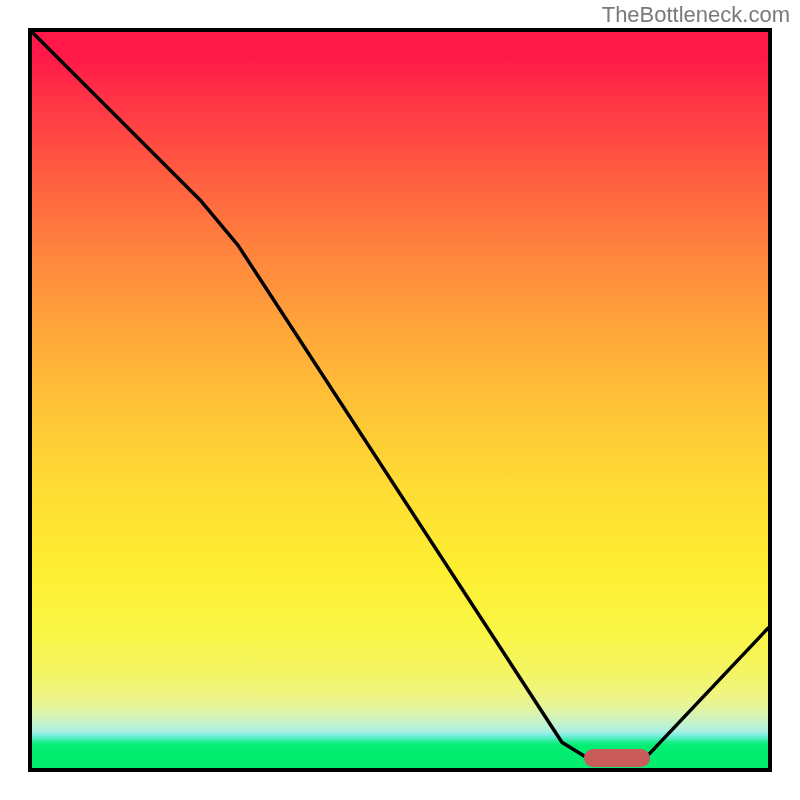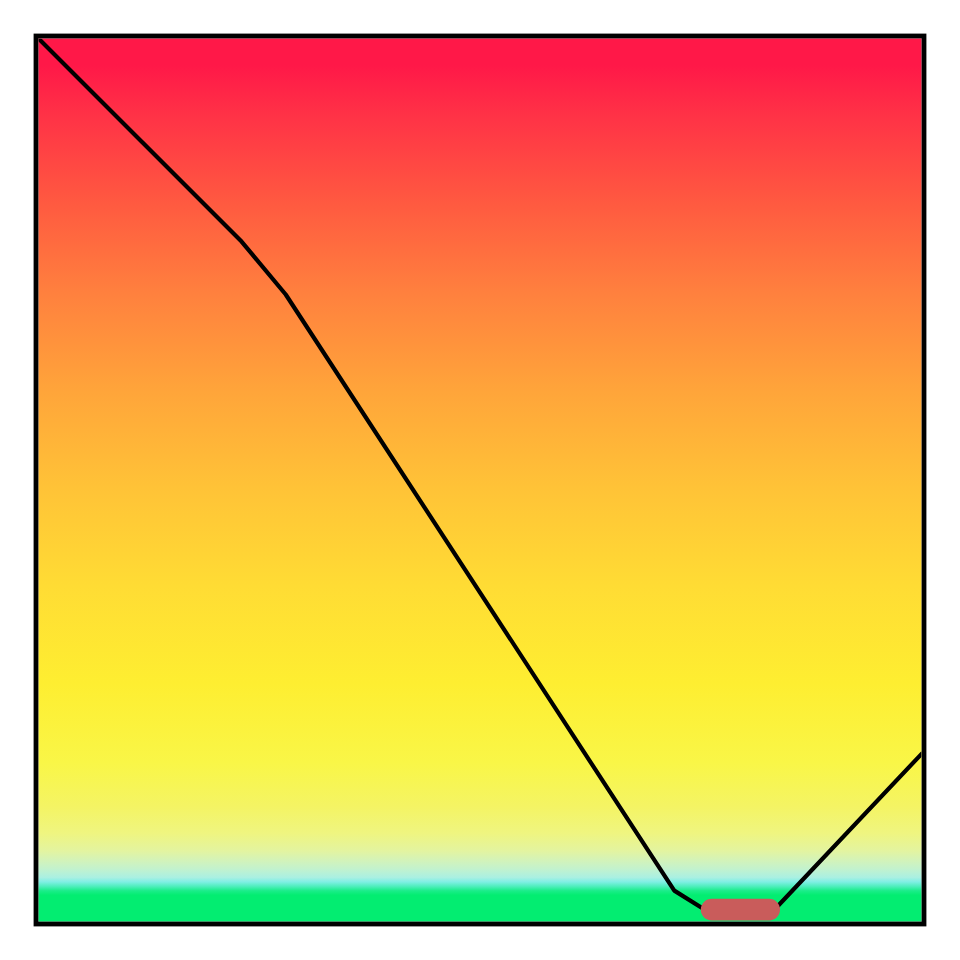--- a/index.html
+++ b/index.html
@@ -71,20 +71,21 @@
     background: #c95c5b;
     border-radius: 99px;
     height: 18px;
   }
 </style>
 </head>
 <body>
 
 <div class="chart-container">
 
+  <div class="attribution">TheBottleneck.com</div>
 
   <div class="plot-area">
 
     <svg class="curve-svg" viewBox="0 0 736 736" preserveAspectRatio="none">
       <path d="M 0.0 0.0 L 169.3 169.3 L 206.1 213.4 L 529.9 710.2 L 559.4 728.6 L 610.9 728.6 L 736.0 596.2" id="curve-path" fill="none" stroke="#000000" stroke-width="3.5" stroke-linecap="round" stroke-linejoin="round"></path>
     </svg>
 
     <div class="marker-pill" id="marker-pill" style="left: 552px; width: 66.24px; top: 717.432px; background: rgb(201, 92, 91);"></div>
 
   </div>

